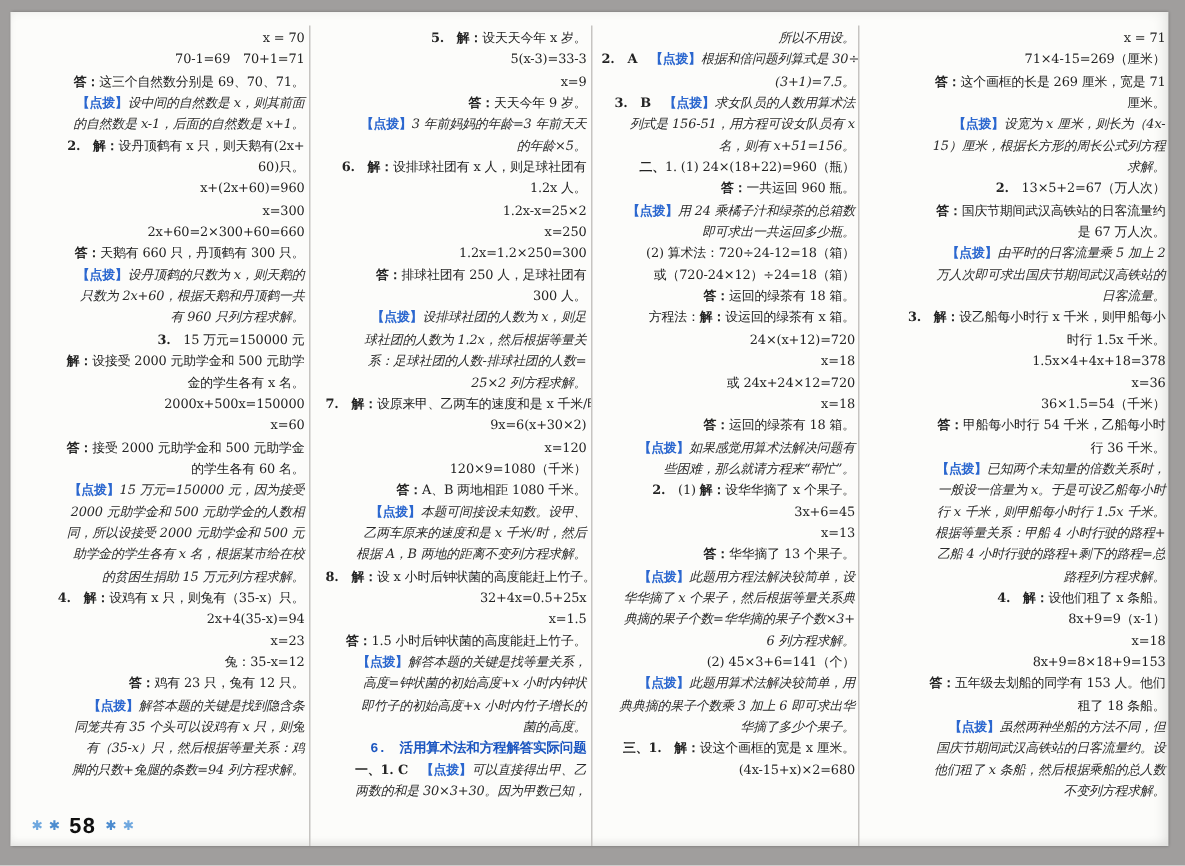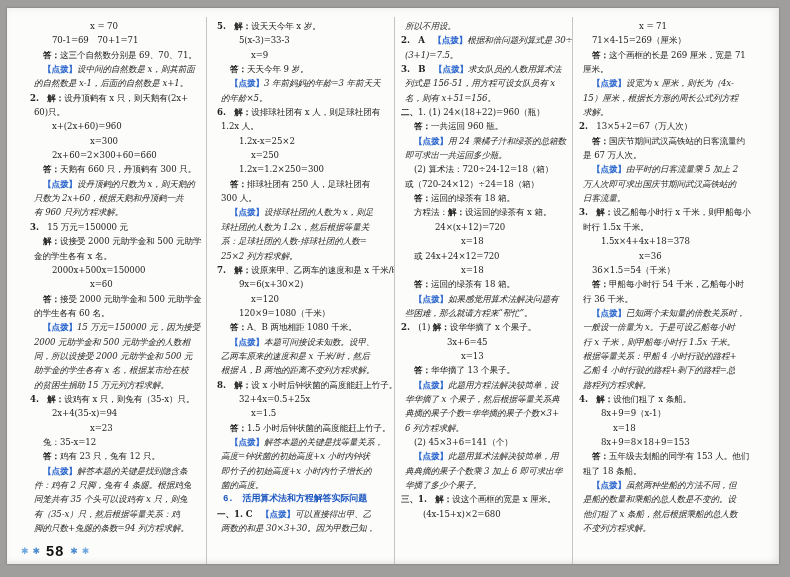--- a/index.html
+++ b/index.html
@@ -5,20 +5,21 @@
   html,body{margin:0;padding:0}
   body{
     width:790px;height:577px;position:relative;overflow:hidden;
     background:#a09e9d;
     font-family:"DejaVu Sans","Liberation Sans",sans-serif;
   }
   .page{
     position:absolute;left:7px;top:8px;right:11px;bottom:13px;
     background:#fcfcfa;
     box-shadow:inset -4px 0 7px rgba(0,0,0,.07), inset 0 -3px 5px rgba(0,0,0,.05), 0 0 2px rgba(0,0,0,.3);
+    text-align:right;
   }
   .cols{display:flex;height:100%;box-sizing:border-box;padding-top:9px}
   .col{box-sizing:border-box;overflow:hidden;border-right:1px solid #c6c4c1;padding-top:2px}
   .col:last-child{border-right:none}
   .col1{width:200px;padding-left:23px;padding-right:3px}
   .col2{width:188px;padding-left:10px;padding-right:3px}
   .col3{width:178px;padding-left:6px;padding-right:2px}
   .col4{flex:1;padding-left:6px;padding-right:2px}
   .ln{
     line-height:14.35px;font-size:8.6px;color:#232323;white-space:nowrap;
@@ -74,21 +75,20 @@
         <div class="ln w"><span class="k">2000 元助学金和 500 元助学金的人数相</span></div>
         <div class="ln w"><span class="k">同，所以设接受 2000 元助学金和 500 元</span></div>
         <div class="ln w"><span class="k">助学金的学生各有 x 名，根据某市给在校</span></div>
         <div class="ln w"><span class="k">的贫困生捐助 15 万元列方程求解。</span></div>
         <div class="ln n"><span class="b">4.　</span><span class="b">解：</span><span>设鸡有 x 只，则兔有（35-x）只。</span></div>
         <div class="ln e"><span>2x+4(35-x)=94</span></div>
         <div class="ln ctr"><span>x=23</span></div>
         <div class="ln t"><span>兔：35-x=12</span></div>
         <div class="ln t"><span class="b">答：</span><span>鸡有 23 只，兔有 12 只。</span></div>
         <div class="ln t"><span class="bl">【点拨】</span><span class="k">解答本题的关键是找到隐含条</span></div>
-        <div class="ln w"><span class="k">件：鸡有 2 只脚，兔有 4 条腿。根据鸡兔</span></div>
         <div class="ln w"><span class="k">同笼共有 35 个头可以设鸡有 x 只，则兔</span></div>
         <div class="ln w"><span class="k">有（35-x）只，然后根据等量关系：鸡</span></div>
         <div class="ln w"><span class="k">脚的只数+兔腿的条数=94 列方程求解。</span></div>
       </div>
     <div class="col col2">
         <div class="ln n"><span class="b">5.　</span><span class="b">解：</span><span>设天天今年 x 岁。</span></div>
         <div class="ln e"><span>5(x-3)=33-3</span></div>
         <div class="ln e2"><span>x=9</span></div>
         <div class="ln t"><span class="b">答：</span><span>天天今年 9 岁。</span></div>
         <div class="ln t"><span class="bl">【点拨】</span><span class="k">3 年前妈妈的年龄=3 年前天天</span></div>
@@ -188,21 +188,21 @@
         <div class="ln w"><span class="k">根据等量关系：甲船 4 小时行驶的路程+</span></div>
         <div class="ln w"><span class="k">乙船 4 小时行驶的路程+剩下的路程=总</span></div>
         <div class="ln w"><span class="k">路程列方程求解。</span></div>
         <div class="ln n"><span class="b">4.　</span><span class="b">解：</span><span>设他们租了 x 条船。</span></div>
         <div class="ln e"><span>8x+9=9（x-1）</span></div>
         <div class="ln e2"><span>x=18</span></div>
         <div class="ln e"><span>8x+9=8×18+9=153</span></div>
         <div class="ln t"><span class="b">答：</span><span>五年级去划船的同学有 153 人。他们</span></div>
         <div class="ln w"><span>租了 18 条船。</span></div>
         <div class="ln t"><span class="bl">【点拨】</span><span class="k">虽然两种坐船的方法不同，但</span></div>
-        <div class="ln w"><span class="k">是船的数量和乘船的总人数是不变的。设</span></div>
+        <div class="ln w"><span class="k">国庆节期间武汉高铁站的日客流量约。设</span></div>
         <div class="ln w"><span class="k">他们租了 x 条船，然后根据乘船的总人数</span></div>
         <div class="ln w"><span class="k">不变列方程求解。</span></div>
       </div>
   </div>
   <div class="footer">
     <span class="star">✱</span>
     <span class="star s2">✱</span>
     <span class="pagenum">58</span>
     <span class="star s2">✱</span>
     <span class="star">✱</span>

